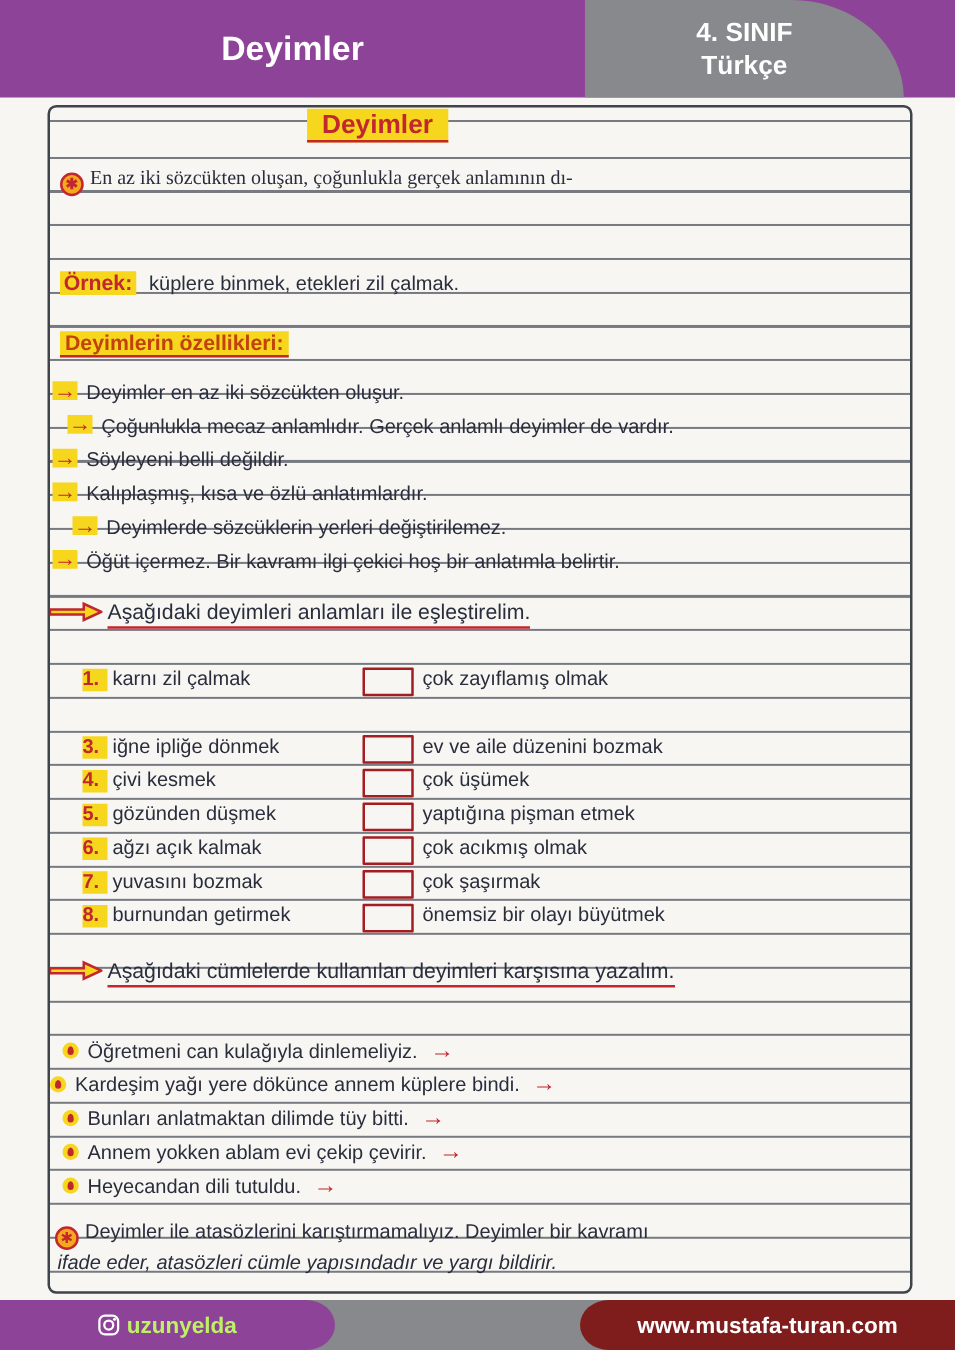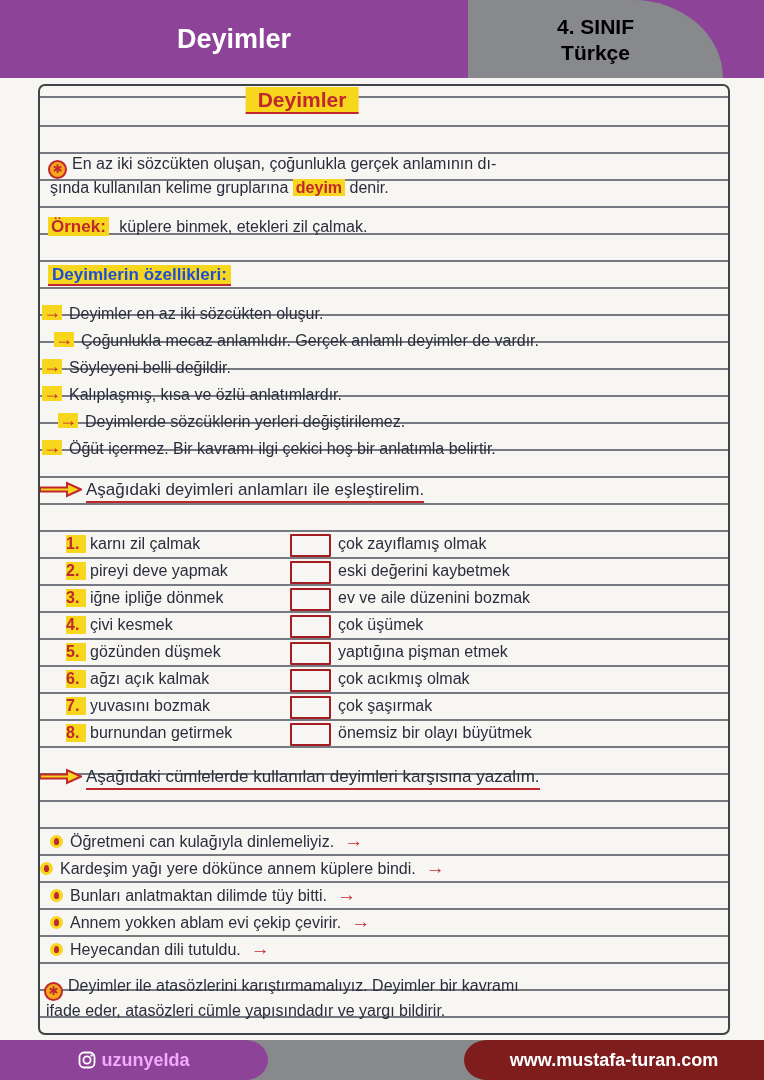--- a/index.html
+++ b/index.html
@@ -9,21 +9,21 @@
     font-family:"Liberation Sans","DejaVu Sans",sans-serif;
   }
   
   .header{position:absolute;top:0;left:0;width:764px;height:78px;background:#8d4397;}
   .header-title{
     position:absolute;left:0;top:0;width:468px;height:78px;line-height:78px;
     text-align:center;color:#fff;font-size:27px;font-weight:bold;
   }
   .grade-badge{
     position:absolute;left:468px;top:0;width:255px;height:78px;background:#87898c;
-    border-top-right-radius:90px 78px;color:#000000;text-align:center;
+    border-top-right-radius:90px 78px;color:#ffffff;text-align:center;
     font-weight:bold;font-size:21px;line-height:1.25;padding-top:14px;box-sizing:border-box;
   }
   
   .page{
     position:absolute;left:38px;top:84px;width:692px;height:951px;box-sizing:border-box;
     border:2.5px solid #3f434a;border-radius:7px;
     background-color:#f7f6f3;
     background-image:repeating-linear-gradient(180deg,
       rgba(0,0,0,0) 0px, rgba(0,0,0,0) 25.3px,
       rgba(96,100,108,.85) 25.3px, rgba(96,100,108,.85) 27px);
@@ -37,21 +37,21 @@
     position:absolute;top:1px;left:262px;transform:translateX(-50%);
     font-size:21px;font-weight:bold;color:#c1272d;background:#f7d61e;
     padding:1px 12px 0;border-bottom:2.5px solid #c1272d;
   }
   .star-icon{
     display:inline-block;width:19px;height:19px;border-radius:50%;
     background:#f5a81c;border:2px solid #c1272d;color:#c1272d;box-sizing:border-box;
     font-size:12px;line-height:15px;text-align:center;font-weight:bold;
     vertical-align:-4px;margin-right:5px;
   }
-  .sec-head{font-weight:bold;color:#1d4ed8;background:#f7d61e;
+  .sec-head{font-weight:bold;color:#c2410c;background:#f7d61e;
     border-bottom:2.5px solid #c1272d;font-size:17px;padding:0 4px;}
   .feat-arrow{
     display:inline-block;background:#f7d61e;color:#c1272d;font-weight:bold;
     font-size:18px;line-height:15px;padding:0 1px;margin-right:7px;vertical-align:1px;
   }
   .big-arrow{vertical-align:-3px;margin-right:4px;}
   .ul-red{border-bottom:2px solid #c1272d;padding-bottom:2px;font-size:17px;}
   .num{color:#c1272d;background:#f7d61e;font-weight:bold;display:inline-block;
        min-width:20px;margin-right:4px;}
   .answer-box{
@@ -67,21 +67,21 @@
   .bullet-dot::after{
     content:"";position:absolute;left:4px;top:3px;width:5px;height:7px;
     border-radius:50% 50% 50% 50%/60% 60% 40% 40%;background:#c1272d;
   }
   .tail-arrow{color:#c1272d;font-weight:bold;font-size:19px;margin-left:10px;}
   
   .footer{position:absolute;top:1040px;left:0;width:764px;height:40px;background:#87898c;}
   .footer-left{
     position:absolute;left:0;top:0;width:268px;height:40px;background:#8d4397;
     border-top-right-radius:30px 26px;border-bottom-right-radius:30px 26px;
-    color:#f0abfc;font-weight:bold;font-size:18px;line-height:40px;text-align:center;
+    color:#bef264;font-weight:bold;font-size:18px;line-height:40px;text-align:center;
   }
   .footer-right{
     position:absolute;right:0;top:0;width:300px;height:40px;background:#7f1d1d;
     border-top-left-radius:30px 26px;border-bottom-left-radius:30px 26px;
     color:#fff;font-weight:bold;font-size:18px;line-height:40px;text-align:center;
   }
   .ig{vertical-align:-3px;margin-right:5px;}
 </style>
 </head>
 <body>
@@ -91,27 +91,22 @@
   <div class="grade-badge">
     <div>4. SINIF</div>
     <div>Türkçe</div>
   </div>
 </div>
 
 <div class="page">
 
   <div class="page-title">Deyimler</div>
 
-  <div class="row" style="top:69px;padding-left:8px;">
+  <div class="row" style="top:48px;padding-left:8px;font-family:Liberation Serif, serif;">
     <span class="star-icon">✱</span><span>En az iki sözcükten oluşan, çoğunlukla gerçek anlamının dı-</span>
-  </div>
-  <div class="row" style="top:93px;padding-left:10px;">
-    <span>şında kullanılan kelime gruplarına</span>
-    <span class="hl red" style="font-weight:bold;">deyim</span>
-    <span>denir.</span>
   </div>
 
   <div class="row" style="top:131px;padding-left:8px;">
     <span class="hl red" style="font-weight:bold;font-size:17px;">Örnek:</span>
     <span style="margin-left:6px;">küplere binmek, etekleri zil çalmak.</span>
   </div>
 
   <div class="row" style="top:179px;padding-left:8px;">
     <span class="sec-head">Deyimlerin özellikleri:</span>
   </div>
@@ -138,25 +133,20 @@
     <svg class="big-arrow" width="42" height="17" viewBox="0 0 42 17">
         <path d="M0 6.5 H27 V2 L41 8.5 L27 15 V10.5 H0 Z" fill="#f7d61e" stroke="#c1272d" stroke-width="2"></path>
       </svg><span class="ul-red">Aşağıdaki deyimleri anlamları ile eşleştirelim.</span>
   </div>
 
   <div class="row" style="top:446px;">
     <span class="idiom"><span class="num">1.</span><span>karnı zil çalmak</span></span>
     <span class="answer-box"></span>
     <span class="meaning">çok zayıflamış olmak</span>
   </div>
-  <div class="row" style="top:473px;">
-    <span class="idiom"><span class="num">2.</span><span>pireyi deve yapmak</span></span>
-    <span class="answer-box"></span>
-    <span class="meaning">eski değerini kaybetmek</span>
-  </div>
   <div class="row" style="top:500px;">
     <span class="idiom"><span class="num">3.</span><span>iğne ipliğe dönmek</span></span>
     <span class="answer-box"></span>
     <span class="meaning">ev ve aile düzenini bozmak</span>
   </div>
   <div class="row" style="top:527px;">
     <span class="idiom"><span class="num">4.</span><span>çivi kesmek</span></span>
     <span class="answer-box"></span>
     <span class="meaning">çok üşümek</span>
   </div>
@@ -199,21 +189,21 @@
   <div class="row" style="top:798px;padding-left:10px;">
     <span class="bullet-dot"></span><span>Bunları anlatmaktan dilimde tüy bitti.</span><span class="tail-arrow">→</span>
   </div>
   <div class="row" style="top:891px;padding-left:4px;">
     <span class="star-icon">✱</span><span>Deyimler ile atasözlerini karıştırmamalıyız. Deyimler bir kavramı</span>
   </div>
 
   <div class="row" style="top:852px;padding-left:10px;">
     <span class="bullet-dot"></span><span>Heyecandan dili tutuldu.</span><span class="tail-arrow">→</span>
   </div>
-  <div class="row" style="top:916px;padding-left:6px;">
+  <div class="row" style="top:916px;padding-left:6px;font-style:italic;">
     <span>ifade eder, atasözleri cümle yapısındadır ve yargı bildirir.</span>
   </div>
 
 </div>
 
 <div class="footer">
   <div class="footer-left">
     <svg class="ig" width="18" height="18" viewBox="0 0 18 18">
         <rect x="1.5" y="1.5" width="15" height="15" rx="4.5" fill="none" stroke="#fff" stroke-width="1.8"></rect>
         <circle cx="9" cy="9" r="3.6" fill="none" stroke="#fff" stroke-width="1.8"></circle>

